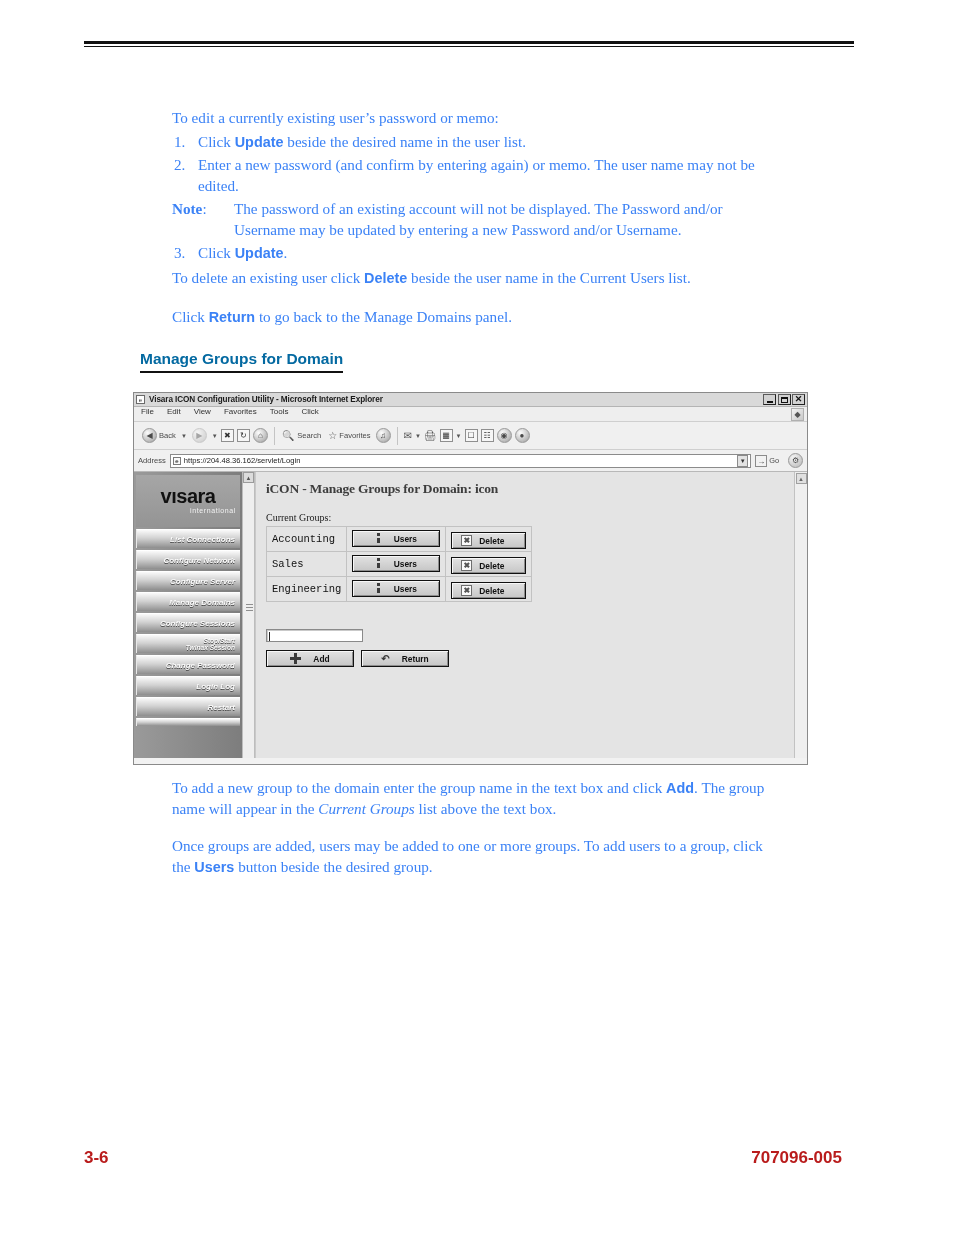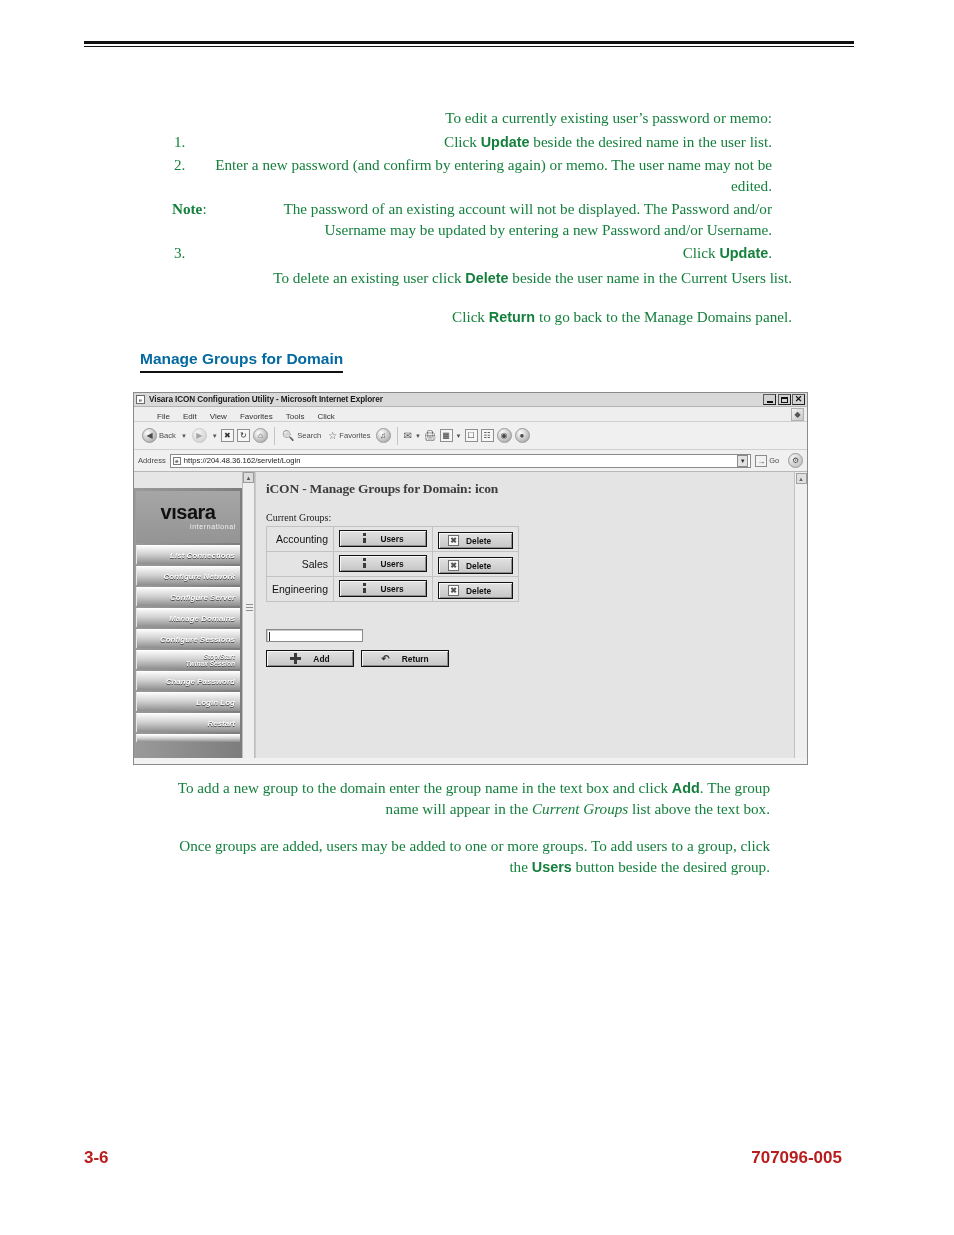--- a/index.html
+++ b/index.html
@@ -19,21 +19,21 @@
     font-family: "Liberation Sans", sans-serif;
     font-weight: bold;
     font-size: 17.5px;
     letter-spacing: -0.2px;
     color:#1a1a1a;
   }
   .rule-thick { height:3px; background:#111; margin-top:5px; }
   .rule-thin  { height:1px; background:#111; margin-top:2px; }
 
   
-  .body-block { position:absolute; font-size:15.2px; line-height:20.5px; color:#15803d;text-align:right; }
+  .body-block { position:absolute; font-size:15.2px; line-height:20.5px; color:#3b82f6; }
   .b1 { left:172px; top:108px; width:600px; }
   .b2 { left:172px; top:268px; width:620px; }
   .b3 { left:172px; top:307px; width:620px; }
   .b4 { left:172px; top:778px; width:598px; }
   .b5 { left:172px; top:836px; width:598px; }
 
   .numlist { list-style:none; margin:0; padding:0; }
   .numlist li { position:relative; padding-left:26px; margin-top:3px; }
   .numlist li .num { position:absolute; left:2px; top:0; }
   .note-row { position:relative; padding-left:62px; margin-top:3px; }
@@ -76,21 +76,21 @@
     border:1px solid #5a5a5a; border-right-color:#222; border-bottom-color:#222;
     font-size:8px; line-height:9px; text-align:center; color:#111;
     display:flex; align-items:center; justify-content:center;
   }
   .winbtn .g-min { width:6px; height:2px; background:#111; margin-top:4px; }
   .winbtn .g-max { width:7px; height:6px; border:1px solid #111; border-top-width:2px; }
   .winbtn .g-close { font-size:9px; font-weight:bold; }
 
   .menubar {
     height:15px; background:#eeeeee; border-bottom:1px solid #cfcfcf;
-    display:flex; align-items:flex-end; padding-left:23px; gap:13px; position:relative;
+    display:flex; align-items:flex-start; padding-left:7px; gap:13px; position:relative;
   }
   .menubar span { font-size:8px; color:#333; }
   .menu-logo {
     position:absolute; right:3px; top:1px; width:13px; height:13px;
     background:linear-gradient(135deg,#f4f4f4,#c8c8c8);
     border:1px solid #b0b0b0;
     font-size:8px; text-align:center; line-height:12px; color:#555;
   }
 
   .toolbar {
@@ -137,21 +137,21 @@
     width:15px; height:15px; border-radius:50%;
     background:radial-gradient(circle at 35% 30%,#f6f6f6,#b5b5b5);
     border:1px solid #9a9a9a; margin-left:5px;
     font-size:8px; text-align:center; line-height:14px; color:#4a4a4a;
   }
 
   
   .viewport { display:flex; height:286px; background:#e6e6e6; }
   .sidebar {
     width:108px; background:linear-gradient(90deg,#9a9a9a,#7d7d7d);
-    padding:3px 2px 0 2px; position:relative; overflow:hidden;margin-top:16px;
+    padding:3px 2px 0 2px; position:relative; overflow:hidden;
   }
   .logo-box {
     height:52px; background:linear-gradient(180deg,#a6a6a6,#949494);
     display:flex; flex-direction:column; align-items:center; justify-content:center;
     padding-bottom:3px;
   }
   .logo-main {
     font-family:"Liberation Sans", sans-serif;
     font-size:20px; font-weight:bold; color:#111; letter-spacing:-0.5px;
     line-height:20px;
@@ -199,23 +199,22 @@
     margin-top:15px;
   }
   table.groups {
     margin-top:3px; border-collapse:collapse;
     border:1px solid #b6b6b6; background:#e4e4e4;
   }
   table.groups td {
     border:1px solid #c2c2c2; padding:2px 5px; vertical-align:middle;
   }
   td.gname {
-    font-family:Liberation Sans, sans-serif; font-size:10.5px; color:#111;
+    font-family:Liberation Mono, monospace; font-size:10.5px; color:#111;
     min-width:52px;
-    text-align:right;
   }
   .ui-btn {
     display:inline-flex; align-items:center; gap:7px;
     background:linear-gradient(180deg,#e2e2e2,#c6c6c6);
     border:1px solid #111;
     box-shadow: inset 1px 1px 0 #f7f7f7, inset -1px -1px 0 #8d8d8d;
     padding:2px 9px; height:17px;
     font-family:"Liberation Sans", sans-serif;
     font-size:8.4px; font-weight:bold; color:#111;
     white-space:nowrap;

